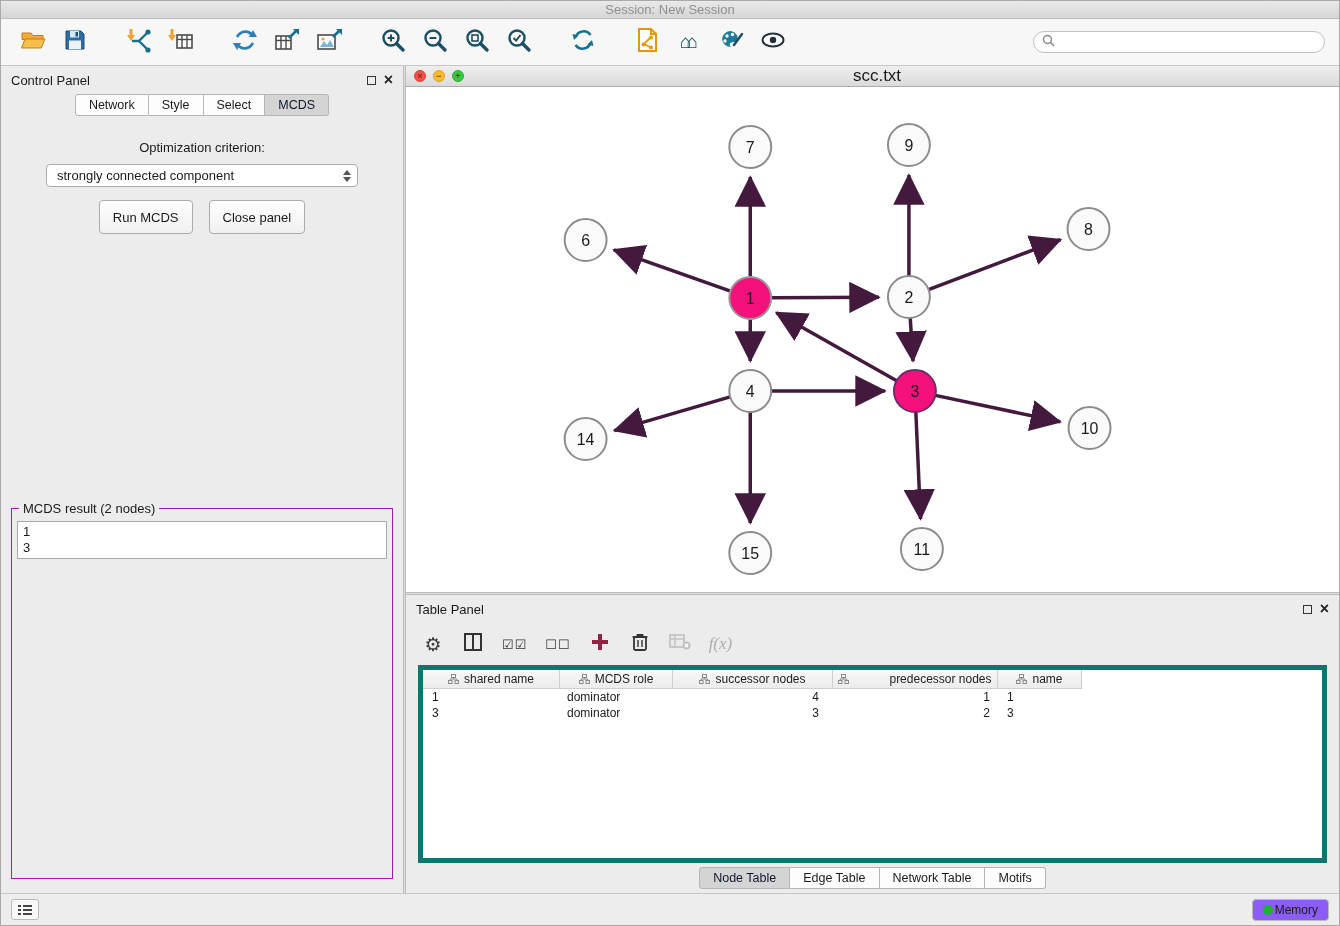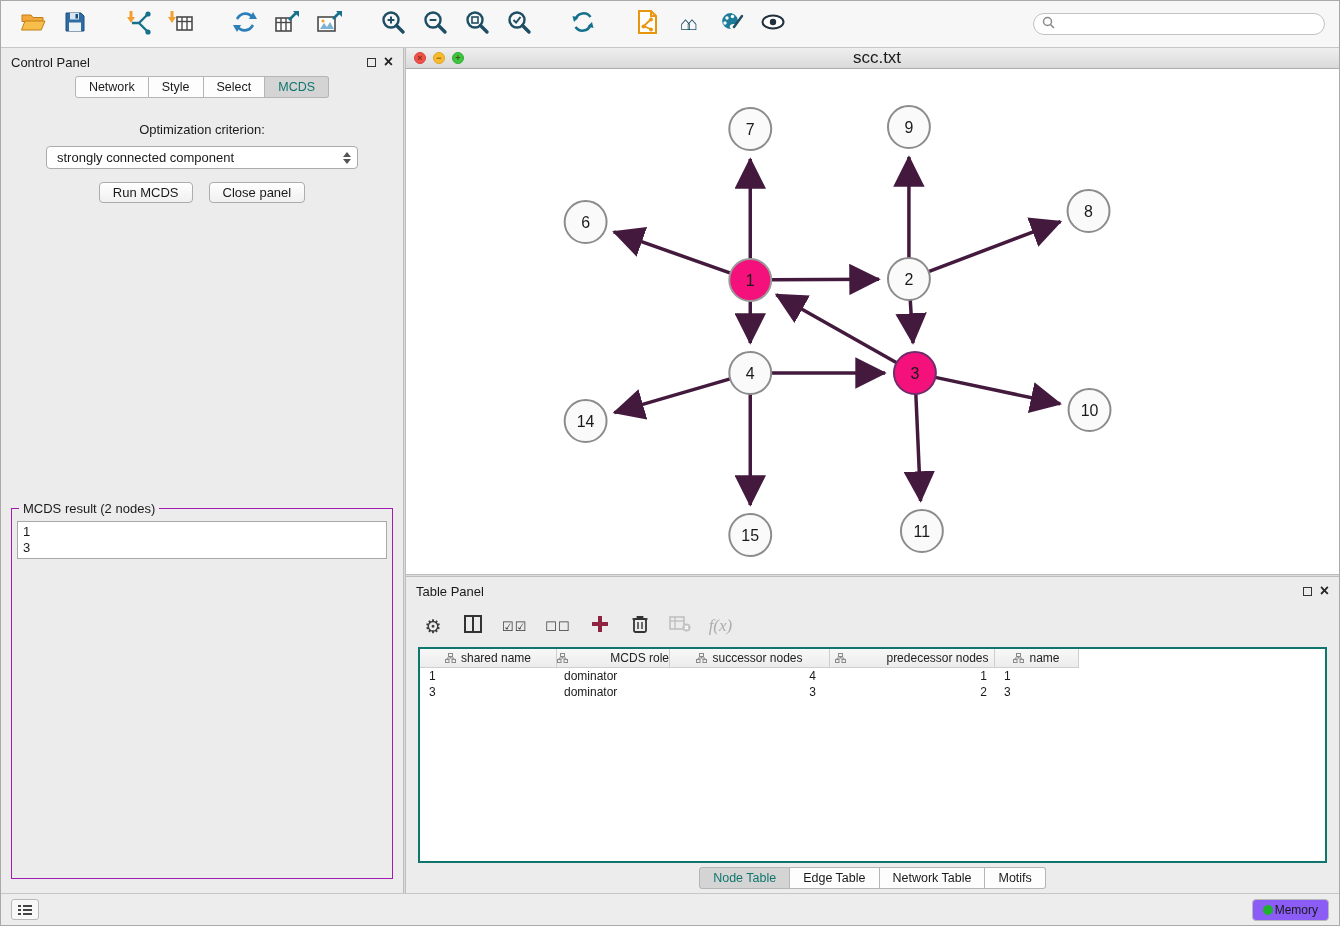--- a/index.html
+++ b/index.html
@@ -29,30 +29,30 @@
   
   .control-panel { width:402px; background:#ECECEC; display:flex; flex-direction:column; }
   .panel-header { height:28px; display:flex; align-items:center; padding:0 10px; font-size:13px; color:#1a1a1a; }
   .panel-header .ph-buttons { margin-left:auto; display:flex; align-items:center; gap:8px; }
   .float-box { width:9px; height:9px; border:1.5px solid #333; display:inline-block; }
   .close-x { font-size:16px; font-weight:bold; color:#222; line-height:12px; }
   .tabs-row { display:flex; justify-content:center; }
   .tab { padding:3px 13px; font-size:12.5px; background:#FDFDFD; border:1px solid #B5B5B5; border-left:none; color:#1a1a1a; cursor:default; }
   .tab:first-child { border-left:1px solid #B5B5B5; border-radius:3px 0 0 3px; }
   .tab:last-child { border-radius:0 3px 3px 0; }
-  .tab.active { background:#D4D4D4; color:#0f766e; }
+  .tab.active { background:#D4D4D4; color:#0f172a; }
   .opt-label { text-align:center; margin-top:24px; font-size:13px; }
   .dropdown { width:312px; height:23px; margin:9px auto 0; background:#fff; border:1px solid #ABABAB; border-radius:4px;
               display:flex; align-items:center; padding-left:10px; font-size:13px; }
   .dd-arrows { margin-left:auto; margin-right:6px; display:flex; flex-direction:column; gap:2px; }
   .dd-arrows i { display:block; width:0; height:0; border-left:4px solid transparent; border-right:4px solid transparent; }
   .dd-up { border-bottom:5px solid #555; }
   .dd-down { border-top:5px solid #555; }
   .btn-row { display:flex; justify-content:center; gap:16px; margin-top:13px; }
-  .btn { height:21px; padding:0 13px; font-size:13px; border:1px solid #ACACAC; border-radius:4px;
+  .btn { height:34px; padding:0 13px; font-size:13px; border:1px solid #ACACAC; border-radius:4px;
          background:linear-gradient(#FFFFFF,#F0F0F0); display:flex; align-items:center; cursor:default; }
   fieldset.result { margin:auto 10px 14px 10px; height:378px; border:1px solid #a21caf; padding:5px; display:flex; }
   fieldset.result legend { font-size:13px; padding:0 4px; margin-left:2px; }
   .result-inner { flex:1; background:#fff; border:1px solid #A9A9A9; font-size:13px; line-height:16px; padding:2px 5px; overflow:hidden; }
 
   
   .right-col { flex:1; display:flex; flex-direction:column; min-width:0; }
   .net-window { height:526px; display:flex; flex-direction:column; }
   .net-titlebar { height:21px; background:linear-gradient(#EFEFEF,#DADADA); border-bottom:1px solid #ACACAC;
                   display:flex; align-items:center; padding:0 8px; position:relative; flex:0 0 auto;}
@@ -67,46 +67,49 @@
   .net-canvas svg { position:absolute; inset:0; }
   .node-label { font-size:16px; fill:#1a1a1a; font-family:"Liberation Sans",sans-serif; }
 
   
   .table-panel { flex:1; background:#ECECEC; display:flex; flex-direction:column; min-height:0; }
   .tp-toolbar { height:42px; display:flex; align-items:center; gap:18px; padding:0 16px; flex:0 0 auto; }
   .tp-icon { display:flex; align-items:center; justify-content:center; min-width:22px; height:24px; cursor:default; }
   .gear { font-size:19px; color:#3a3a3a; }
   .checks { font-size:13px; color:#333; letter-spacing:1px; }
   .fx { font-family:"Liberation Serif", serif; font-style:italic; font-size:17px; color:#ADADAD; }
-  .table-wrap { flex:1; margin:0 12px; background:#fff; border:2px solid #0f766e; overflow:hidden; display:flex; flex-direction:column; }
+  .table-wrap { flex:1; margin:0 12px; background:#fff; border:5px solid #0f766e; overflow:hidden; display:flex; flex-direction:column; }
   .thead { display:flex; height:19px; flex:0 0 auto; }
   .th { background:linear-gradient(#F8F8F8,#ECECEC); border-right:1px solid #CFCFCF; border-bottom:1px solid #CFCFCF;
         font-size:12px; display:flex; align-items:center; justify-content:center; gap:5px; color:#222; }
   .trow { display:flex; height:16px; font-size:12px; flex:0 0 auto; }
   .td { display:flex; align-items:center; }
-  .c0 { width:137px; } .c1 { width:113px;justify-content:space-between; } .c2 { width:160px; } .c3 { width:165px;gap:40px; } .c4 { width:84px; }
+  .c0 { width:137px; } .c1 { width:113px; } .c2 { width:160px; } .c3 { width:165px;gap:40px; } .c4 { width:84px; }
   .td.c0 { padding-left:9px; } .td.c1 { padding-left:7px; }
   .td.c2 { justify-content:flex-end; padding-right:14px; } .td.c3 { justify-content:flex-end; padding-right:8px; }
   .td.c4 { padding-left:9px; }
   .tp-tabs { height:30px; display:flex; align-items:center; justify-content:center; flex:0 0 auto; }
 
   
   .statusbar { height:32px; background:#EDEDED; border-top:1px solid #C6C6C6; display:flex; align-items:center;
                padding:0 10px; flex:0 0 auto; }
   .menu-btn { width:28px; height:21px; border:1px solid #B9B9B9; border-radius:3px; background:#F8F8F8;
               display:flex; align-items:center; justify-content:center; }
   .memory-btn { margin-left:auto; height:22px; border:1px solid #B9B9B9; border-radius:4px; background:#8b5cf6;
                 display:flex; align-items:center; gap:2px; padding:0 10px; font-size:12px; }
   .memdot { width:10px; height:10px; border-radius:50%; background:#1DB32F; }
 </style>
 </head>
 <body>
 
 <div class="window">
 
+  <div class="titlebar">
+    <span>Session: New Session</span>
+  </div>
 
   <div class="toolbar">
     <div class="tbtn">
       <span><svg width="27" height="26" viewBox="0 0 27 26">
         <path d="M2 6 h9 l2 2.5 h10 v4 H2z" fill="#F2A83B" stroke="#C07F12"></path>
         <path d="M5 12 h20 l-3.8 9 H1.5z" fill="#F8BE4B" stroke="#C07F12"></path>
           </svg></span>
     </div>
     <div class="tbtn">
       <span><svg width="24" height="24" viewBox="0 0 24 24">

